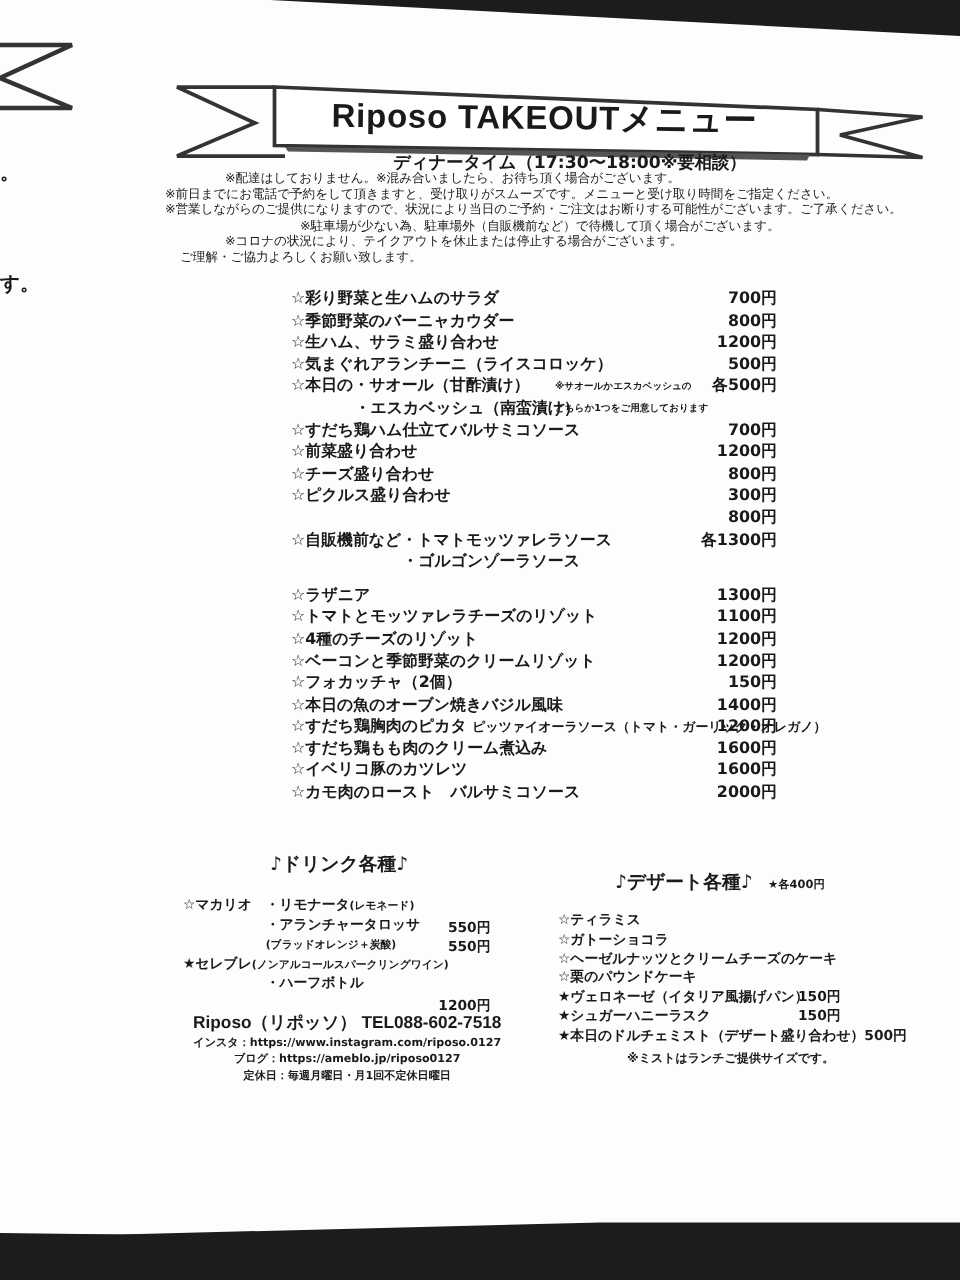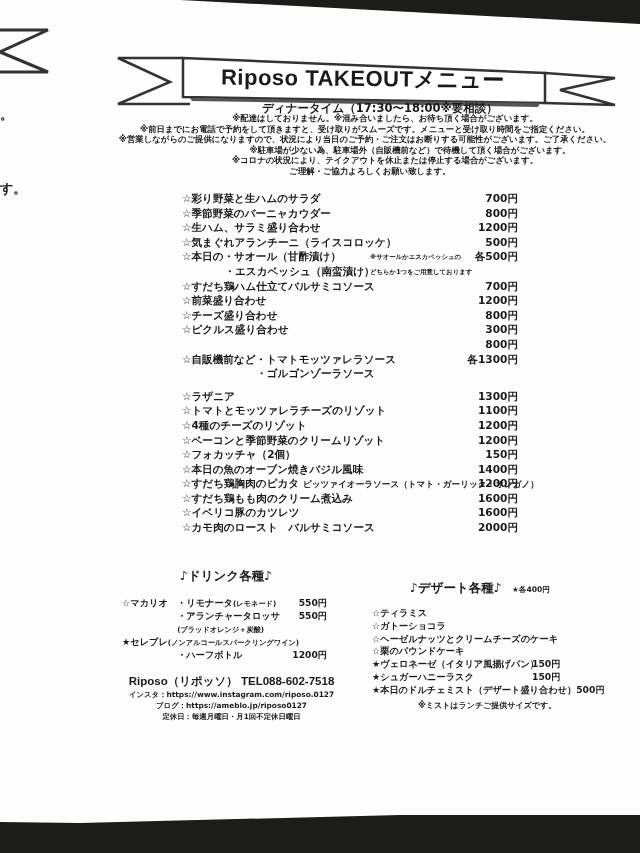--- a/index.html
+++ b/index.html
@@ -20,37 +20,37 @@
       position:absolute; left:213px; top:64px; width:300px; text-align:center;
       font-family:"Liberation Sans", sans-serif; font-weight:bold; font-size:22px; letter-spacing:0.5px;
       transform:rotate(0.6deg);
     }
     .subtitle {
       position:absolute; left:250px; top:101px; width:260px; text-align:center;
       font-weight:bold; font-size:11.5px;
     }
     .notes {
       position:absolute; left:110px; top:113px; width:510px;
-      font-weight:bold; font-size:8.4px; line-height:10.6px; text-align:center;
+      font-weight:normal; font-size:8.4px; line-height:10.6px; text-align:left;
     }
     .notes div { white-space:nowrap; }
     .menu {
       position:absolute; left:178px; top:192px; width:345px;
       font-weight:bold; font-size:10.6px;
     }
     .row { position:relative; height:14.6px; white-space:nowrap; }
-    .row .name { position:absolute; left:4px; }
+    .row .name { position:absolute; left:16px; }
     .row .price { position:absolute; right:5px; text-align:right; }
     .row .note { position:absolute; left:192px; font-size:6.4px; top:3px; }
     .row .small { font-size:8.6px; }
     .gap { height:8px; }
     .section-title { position:absolute; font-weight:bold; font-size:12.5px; }
     .drinks { position:absolute; left:122px; top:597px; width:205px; font-weight:bold; font-size:9.2px; }
     .drinks .r { position:relative; height:13px; white-space:nowrap; }
-    .drinks .r .p { position:absolute; right:0; }
+    .drinks .r .p { position:absolute; right:0;margin-top:15px; }
     .drinks .sm { font-size:7.2px; }
     .desserts { position:absolute; left:372px; top:607px; width:220px; font-weight:bold; font-size:9.2px; }
     .desserts .r { position:relative; height:12.8px; white-space:nowrap; }
     .desserts .r .p { position:absolute; left:147px; }
     .dnote { position:absolute; left:418px; top:700px; font-weight:bold; font-size:8px; }
     .footer { position:absolute; left:124px; top:674px; width:215px; text-align:center; font-weight:bold; }
     .footer .name { font-family:"Liberation Sans", sans-serif; font-size:11.5px; }
     .footer .sm { font-size:7.4px; line-height:11px; }
   </style>
 </head>

